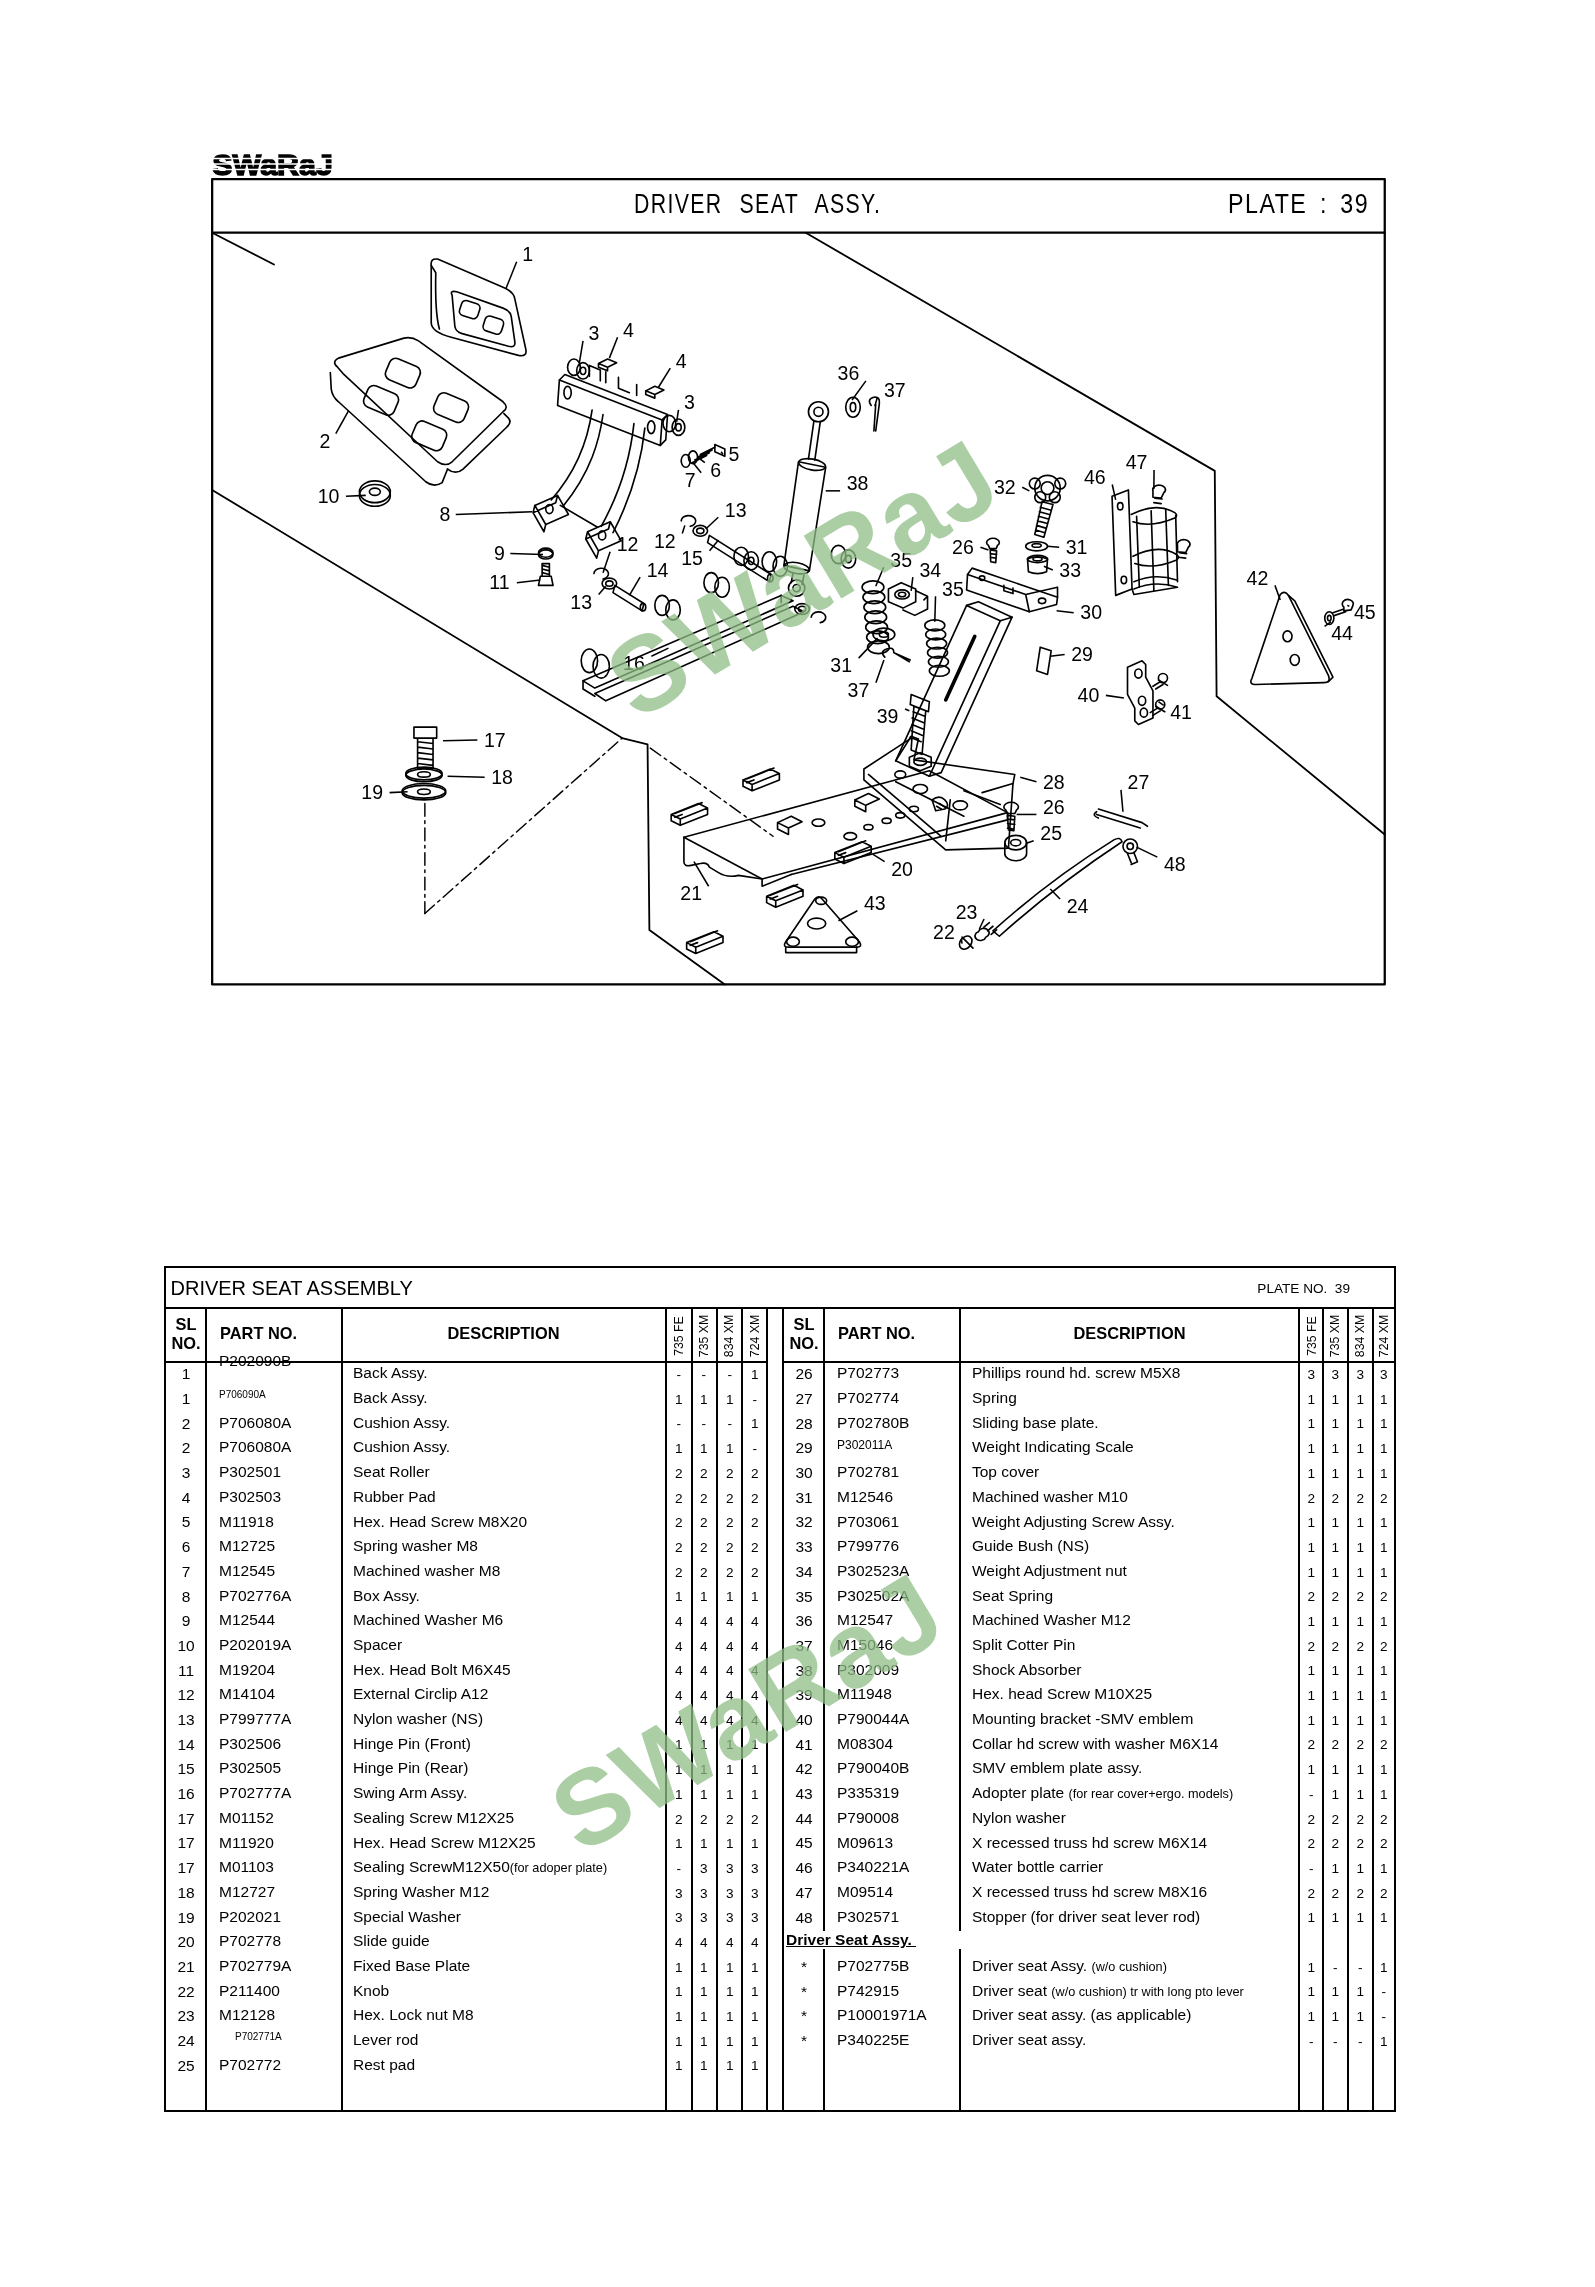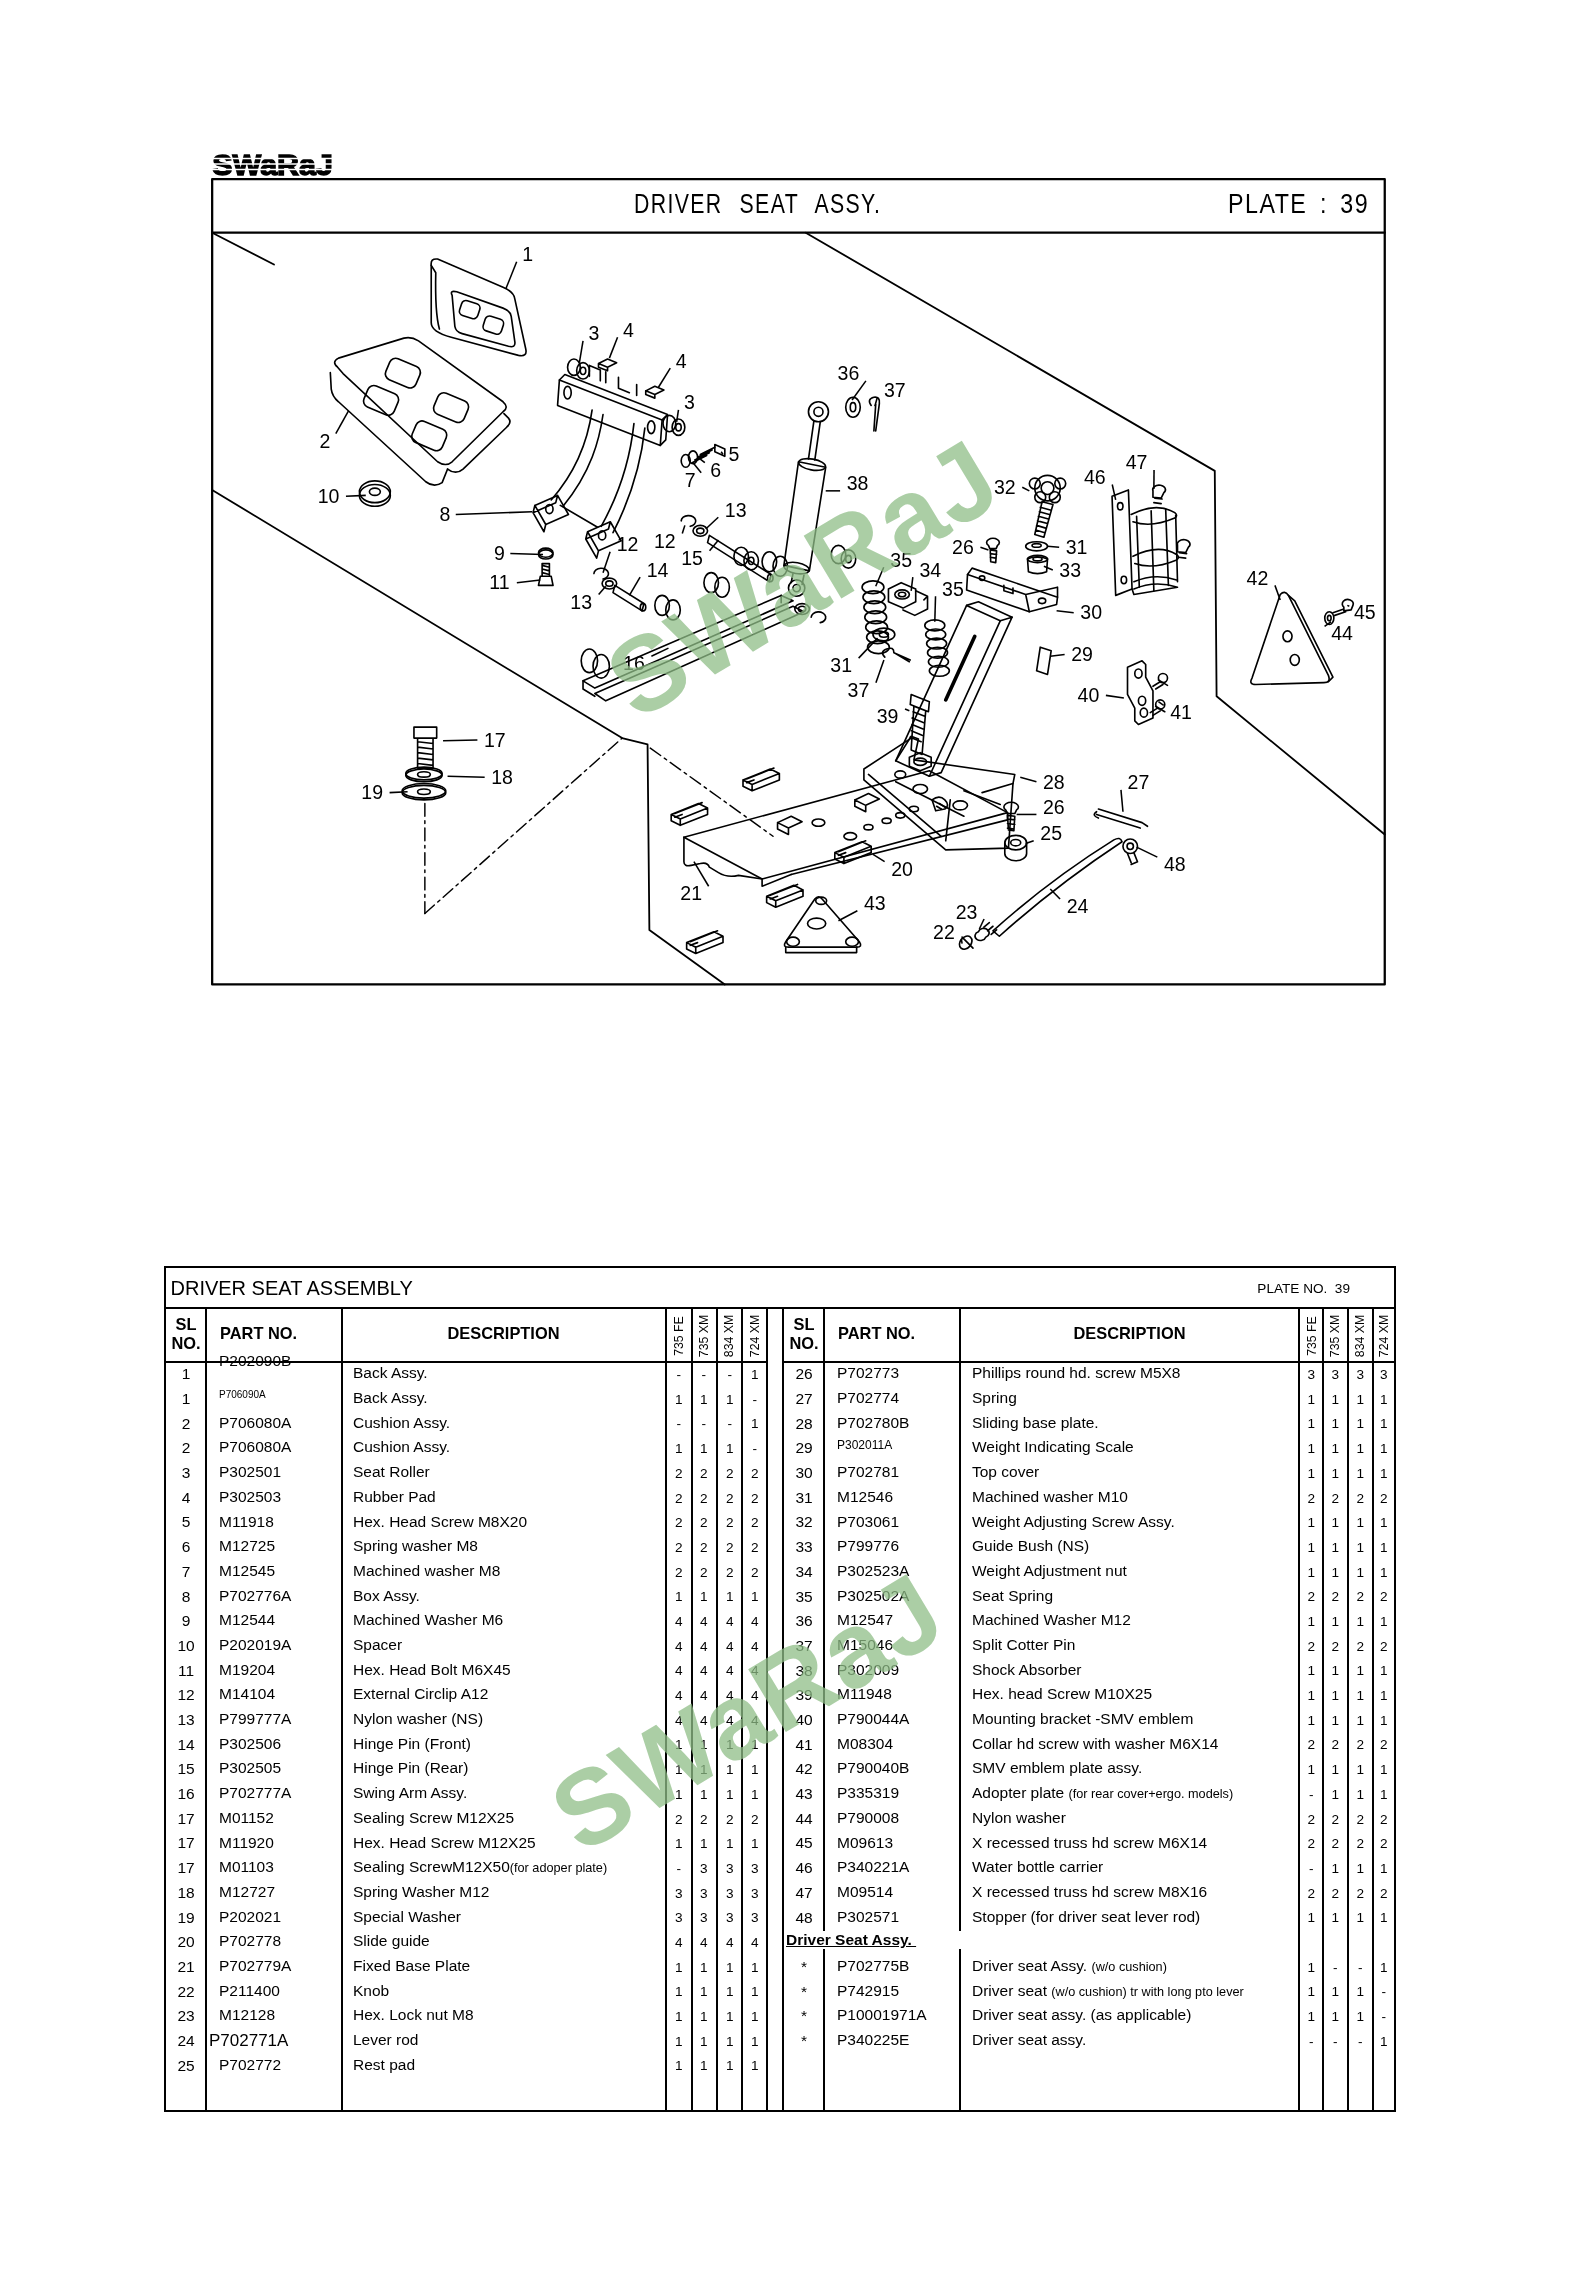--- a/index.html
+++ b/index.html
@@ -227,21 +227,21 @@
 <div style="position:absolute;left:551px;top:716px;width:25.5px;text-align:center;font-size:13.6px">1</div>
 <div style="position:absolute;left:576px;top:716px;width:25.5px;text-align:center;font-size:13.6px">1</div>
 <div style="position:absolute;left:0px;top:739px;width:40px;text-align:center;font-size:15.5px">23</div>
 <div style="position:absolute;left:53px;top:738px;font-size:15.5px">M12128</div>
 <div style="position:absolute;left:187px;top:738px;font-size:15.5px;white-space:nowrap">Hex. Lock nut M8</div>
 <div style="position:absolute;left:500px;top:741px;width:25.5px;text-align:center;font-size:13.6px">1</div>
 <div style="position:absolute;left:525px;top:741px;width:25.5px;text-align:center;font-size:13.6px">1</div>
 <div style="position:absolute;left:551px;top:741px;width:25.5px;text-align:center;font-size:13.6px">1</div>
 <div style="position:absolute;left:576px;top:741px;width:25.5px;text-align:center;font-size:13.6px">1</div>
 <div style="position:absolute;left:0px;top:764px;width:40px;text-align:center;font-size:15.5px">24</div>
-<div style="position:absolute;left:43px;top:763px;font-size:17px">P702771A</div>
+<div style="position:absolute;left:69px;top:763px;font-size:10px">P702771A</div>
 <div style="position:absolute;left:187px;top:763px;font-size:15.5px;white-space:nowrap">Lever rod</div>
 <div style="position:absolute;left:500px;top:766px;width:25.5px;text-align:center;font-size:13.6px">1</div>
 <div style="position:absolute;left:525px;top:766px;width:25.5px;text-align:center;font-size:13.6px">1</div>
 <div style="position:absolute;left:551px;top:766px;width:25.5px;text-align:center;font-size:13.6px">1</div>
 <div style="position:absolute;left:576px;top:766px;width:25.5px;text-align:center;font-size:13.6px">1</div>
 <div style="position:absolute;left:0px;top:789px;width:40px;text-align:center;font-size:15.5px">25</div>
 <div style="position:absolute;left:53px;top:788px;font-size:15.5px">P702772</div>
 <div style="position:absolute;left:187px;top:788px;font-size:15.5px;white-space:nowrap">Rest pad</div>
 <div style="position:absolute;left:500px;top:790px;width:25.5px;text-align:center;font-size:13.6px">1</div>
 <div style="position:absolute;left:525px;top:790px;width:25.5px;text-align:center;font-size:13.6px">1</div>

